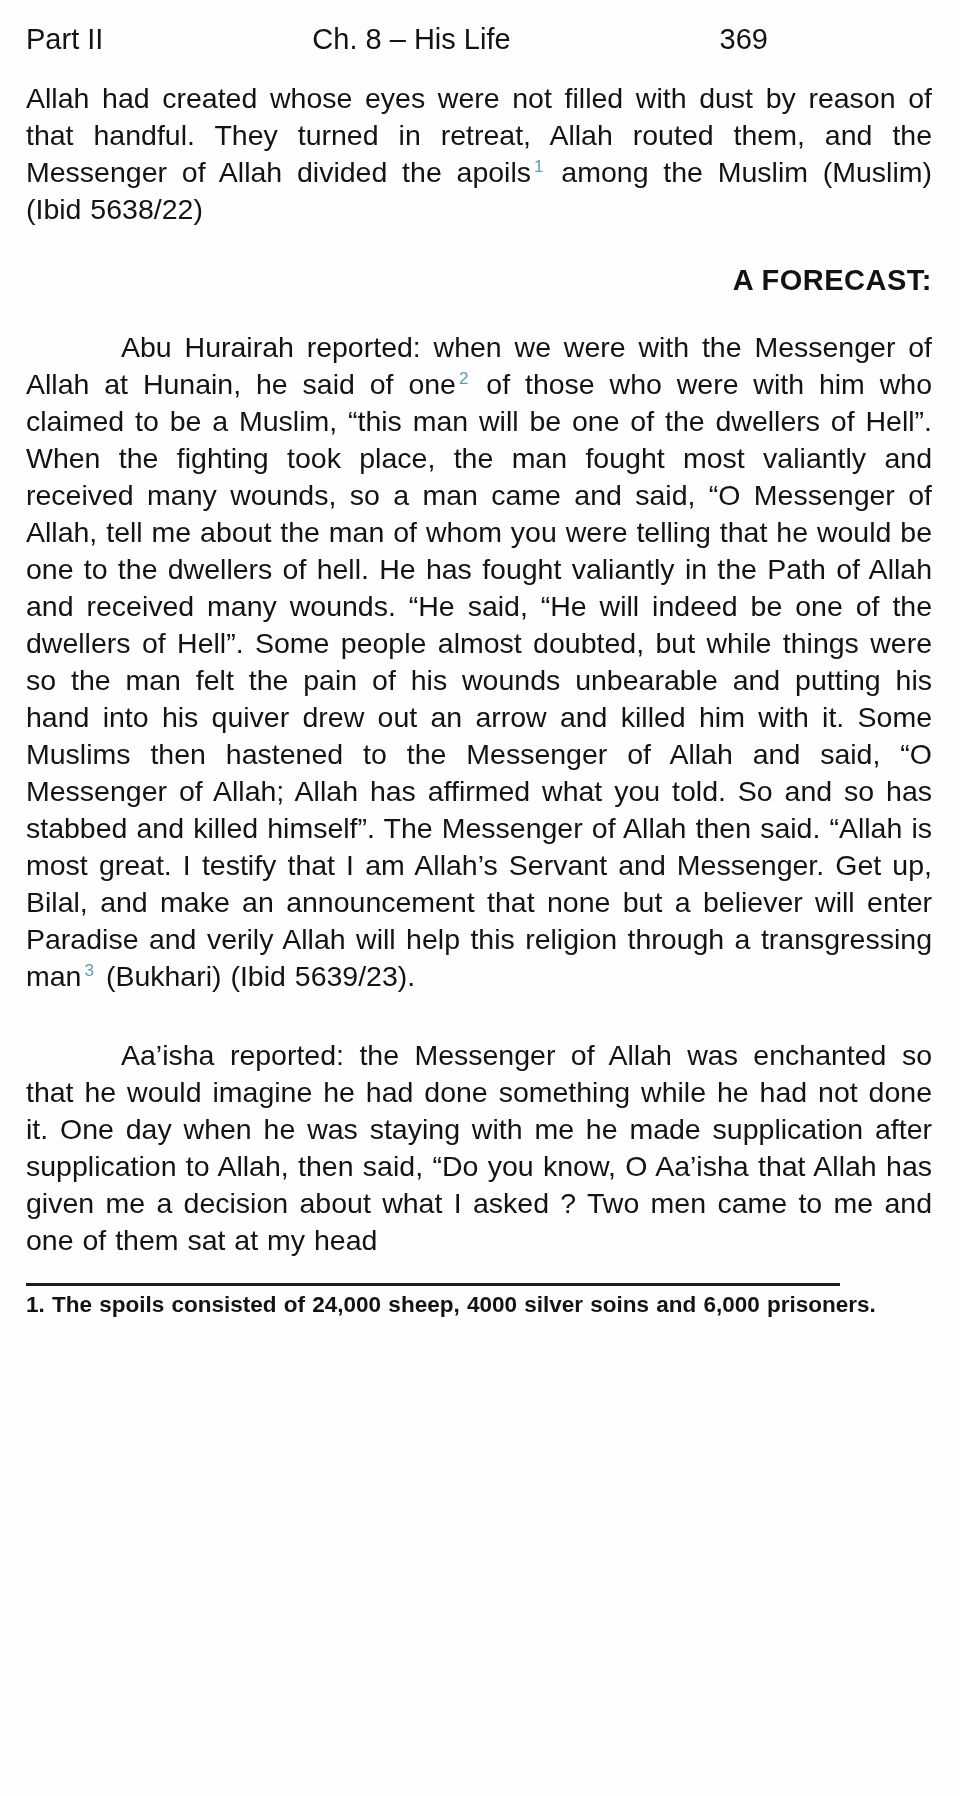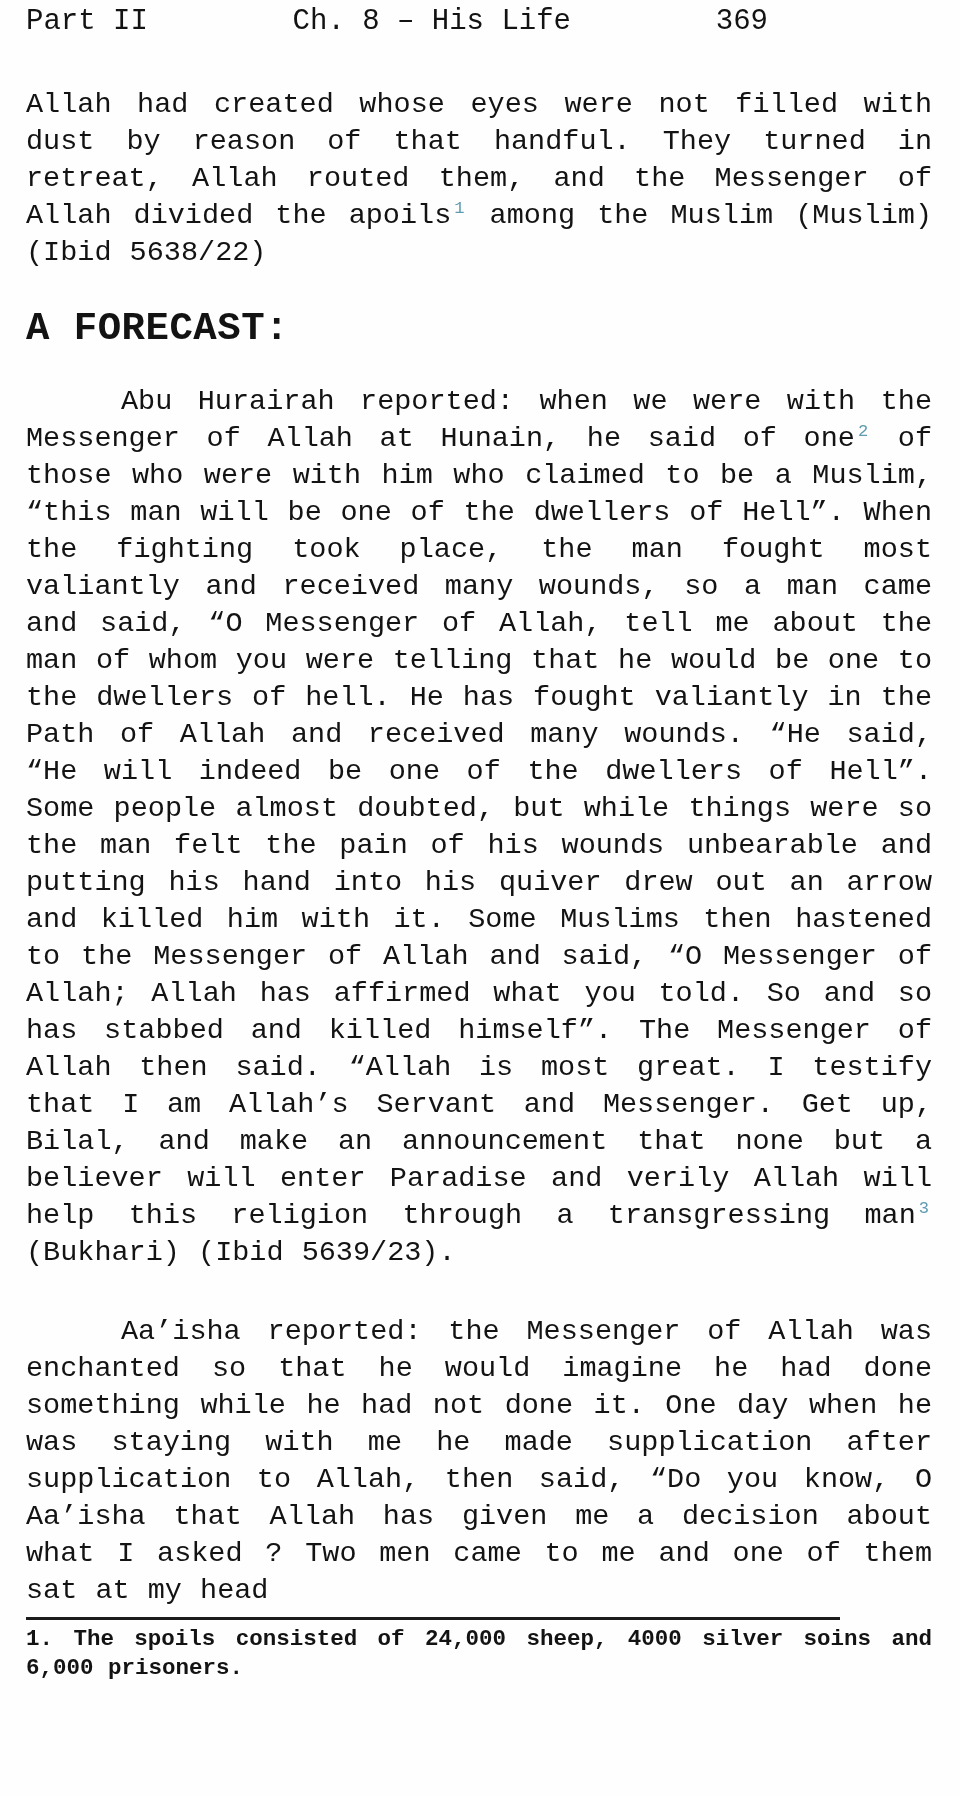--- a/index.html
+++ b/index.html
@@ -3,58 +3,58 @@
 <meta charset="utf-8">
 <style>
   html, body { margin: 0; padding: 0; background: #ffffff; }
   .page {
     position: relative;
     width: 960px;
     height: 1796px;
     box-sizing: border-box;
     background: #fefefe;
     color: #131313;
-    font-family: Liberation Mono, monospace;
-    padding: 4px 28px 0 26px;
+    font-family: Liberation Sans, sans-serif;
+    padding: 21px 28px 0 26px;
     overflow: hidden;
   }
   .header {
     display: flex;
     justify-content: space-between;
     align-items: baseline;
     width: 742px;
     font-size: 29px;
     line-height: 36px;
   }
-  .content { margin-top: 46px; }
+  .content { margin-top: 23px; }
   .para {
     margin: 0;
     font-size: 28.5px;
     line-height: 37px;
     text-align: justify;
     word-spacing: 1px;
   }
   .para.indent { text-indent: 95px; }
   .para.spaced { margin-top: 42px; }
   .heading {
-    font-size: 39px;
+    font-size: 29px;
     font-weight: bold;
     margin: 36px 0 32px 0;
-    text-align: left;
+    text-align: right;
     letter-spacing: 0.5px;
   }
   sup.fn-ref {
     font-size: 0.6em;
     line-height: 0;
     vertical-align: super;
     color: var(--sup-color, #5e9bb0);
     font-weight: normal;
     padding: 0 3px;
   }
-  .footnotes { margin-top: 8px; }
+  .footnotes { margin-top: 24px; }
   .rule {
     width: 814px;
     border-top: 3px solid #1c1c1c;
     margin: 0 0 5px 0;
   }
   .footnote {
     font-size: 22.5px;
     line-height: 28.5px;
     font-weight: bold;
     text-align: justify;

